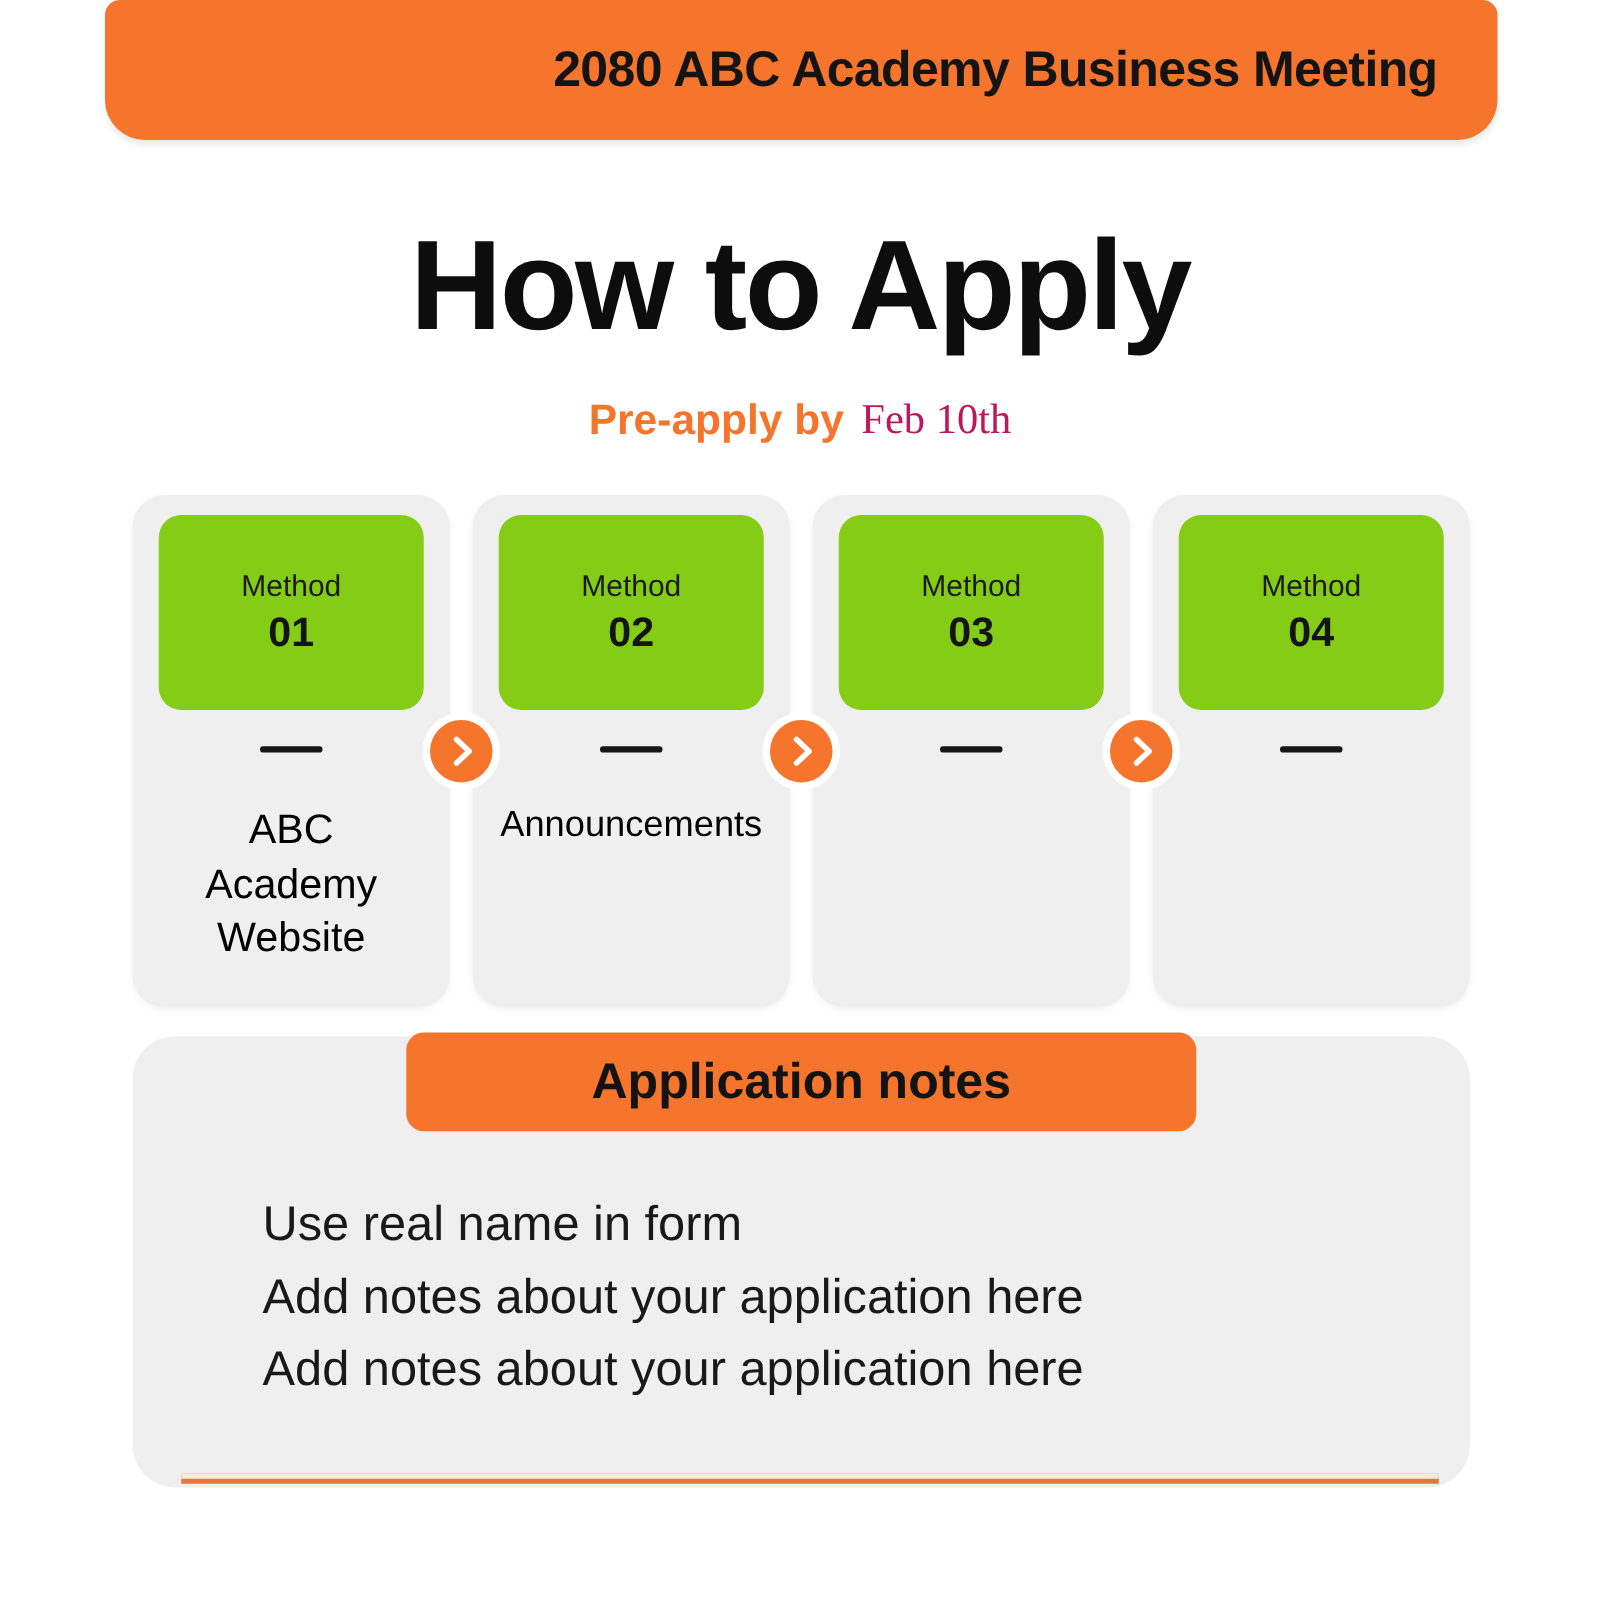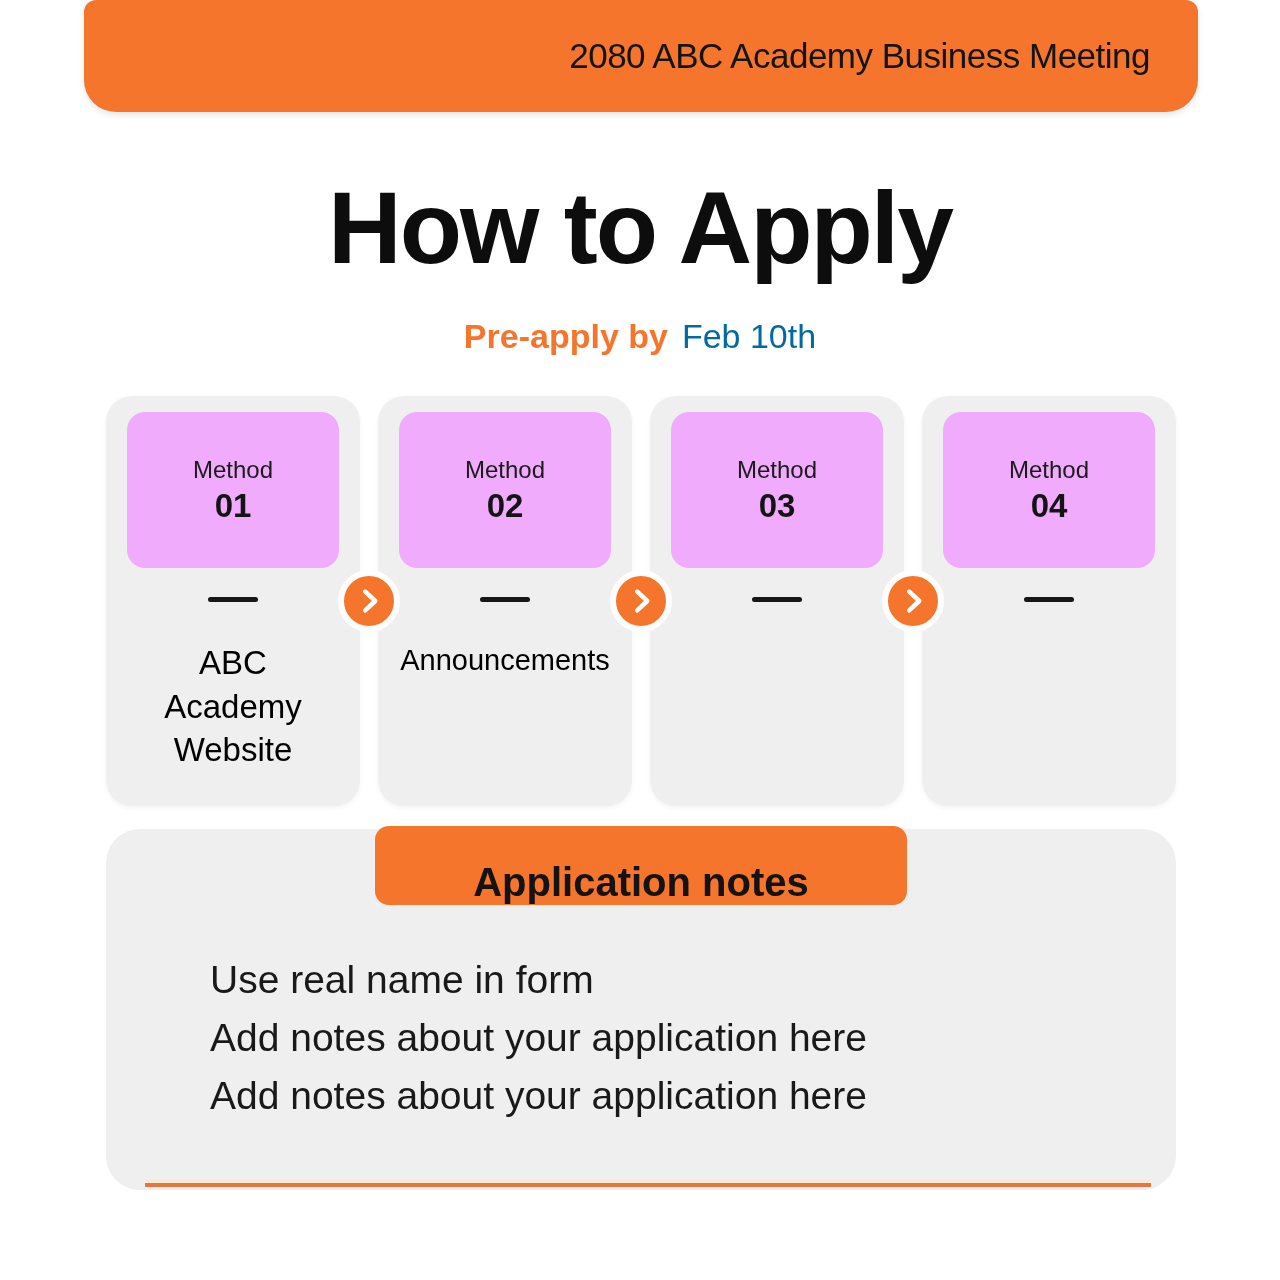--- a/index.html
+++ b/index.html
@@ -15,52 +15,52 @@
   
   .banner {
     position:absolute; left:84px; top:0; width:1114px; height:112px;
     background:#F5752D;
     border-radius:12px 12px 32px 32px;
     display:flex; align-items:center; justify-content:flex-end;
     padding-right:48px;
     box-shadow:0 3px 6px rgba(0,0,0,0.10);
   }
   .banner-title {
-    font-size:35px; font-weight:400; color:#141414; letter-spacing:-0.5px;
+    font-size:40px; font-weight:700; color:#141414; letter-spacing:-0.5px;
   }
 
   
   .page-title {
     position:absolute; top:172px; left:0; width:100%;
     text-align:center;
     font-size:102px; font-weight:700; color:#0d0d0d; letter-spacing:-2px;
     line-height:1.1;
   }
 
   
   .subtitle {
     position:absolute; top:316px; left:0; width:100%;
     display:flex; justify-content:center; align-items:flex-end; gap:14px;
     font-size:34px; line-height:40px;
   }
   .subtitle-label { color:#F5752D; font-weight:700; }
-  .subtitle-date  { color:#0369a1; font-weight:400; }
+  .subtitle-date  { color:#be185d; font-weight:400;font-family:Liberation Serif, serif; }
 
   
   .methods-row {
     position:absolute; left:106px; top:396px; width:1070px; height:410px;
     display:flex; gap:18px;
   }
   .method-card {
     flex:1 1 0; background:#EFEFEF; border-radius:26px;
     padding:16px 21px 0; text-align:center;
     box-shadow:0 2px 5px rgba(0,0,0,0.05);
   }
   .method-header {
-    background:#f0abfc; border-radius:18px; height:156px;
+    background:#84cc16; border-radius:18px; height:156px;
     display:flex; flex-direction:column; align-items:center; justify-content:center;
     gap:3px;
   }
   .method-label  { font-size:24px; font-weight:500; color:#1b1b1b; line-height:28px; }
   .method-number { font-size:33px; font-weight:700; color:#141414; line-height:38px; }
   .method-dash {
     width:50px; height:5px; background:#161616; border-radius:3px;
     margin:29px auto 0;
   }
   .method-desc {
@@ -82,23 +82,23 @@
   .arrow-3 { left:776px; }
   .arrow-circle svg { display:block; }
 
   
   .notes-box {
     position:absolute; left:106px; top:829px; width:1070px; height:361px;
     background:#EFEFEF; border-radius:34px;
   }
   .notes-badge {
     position:absolute; left:50%; transform:translateX(-50%); top:-3px;
-    width:532px; height:79px;
+    width:632px; height:79px;
     background:#F5752D; border-radius:14px;
-    display:flex; align-items:flex-end; justify-content:center;
+    display:flex; align-items:center; justify-content:center;
   }
   .notes-badge-title { font-size:40px; font-weight:700; color:#131313; }
   .notes-list {
     list-style:none;
     padding:122px 40px 0 104px;
   }
   .notes-list li {
     font-size:39px; color:#191919; line-height:58px; font-weight:400;
   }
 

